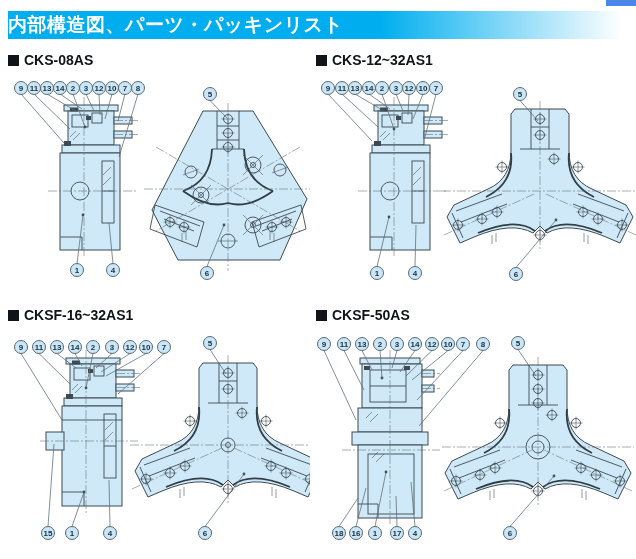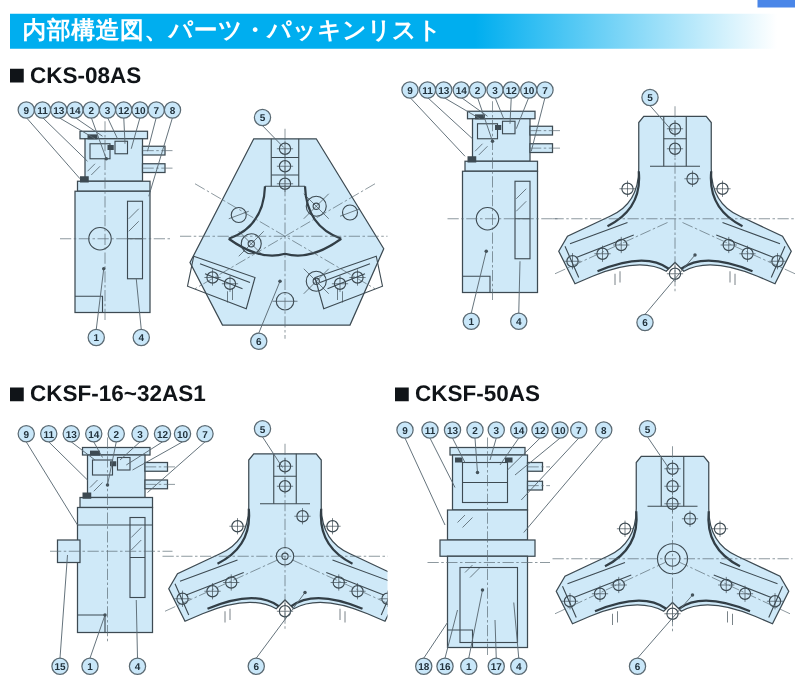--- a/index.html
+++ b/index.html
@@ -5,28 +5,28 @@
   html,body{margin:0;padding:0;}
   body{
     width:636px;height:559px;position:relative;overflow:hidden;
     background:#ffffff;font-family:"Liberation Sans",sans-serif;
   }
   .corner-tab{position:absolute;top:0;right:0;width:30px;height:6px;background:#4a86e8;}
   .header-bar{
     position:absolute;left:8px;top:11px;width:620px;height:28px;
     background:linear-gradient(90deg,#00AEEF 0%,#00AEEF 60%,rgba(255,255,255,0) 99%);
     color:#ffffff;font-weight:bold;font-size:19px;line-height:28px;
-    padding-left:10px;box-sizing:border-box;letter-spacing:.5px;
+    box-sizing:border-box;letter-spacing:.5px;
   }
   .section{position:absolute;}
   .s1{left:8px;top:52px;width:302px;}
   .s2{left:316px;top:52px;width:320px;}
   .s3{left:8px;top:307px;width:302px;}
   .s4{left:316px;top:307px;width:320px;text-align:center;}
-  .stitle{display:flex;align-items:center;gap:5px;height:16px;font-weight:bold;font-size:18px;color:#101418;}
+  .stitle{display:flex;align-items:center;gap:5px;height:16px;font-weight:bold;font-size:14px;color:#101418;}
   .sq{width:11px;height:11px;background:#101418;flex:0 0 auto;}
   .section svg{display:block;margin-top:9px;}
   
   .f {fill:#cfe9f8;stroke:#3d4a52;stroke-width:1;}
   .l {fill:none;stroke:#3d4a52;stroke-width:.9;}
   .lt{fill:none;stroke:#3d4a52;stroke-width:.55;}
   .lh{fill:none;stroke:#323e46;stroke-width:1.8;}
   .d {fill:#3d4a52;stroke:none;}
   .c {fill:none;stroke:#5b6a73;stroke-width:.55;stroke-dasharray:9 2 2 2;}
   .ld{fill:none;stroke:#5b6a73;stroke-width:.75;}
@@ -190,20 +190,24 @@
     <g>
         <line class="ld" x1="199" y1="189.5" x2="216" y2="148"></line>
         <circle class="dot" cx="216" cy="148" r="1.4"></circle>
         <circle class="bub" cx="199" cy="196" r="6.5"></circle>
         <text class="bt" x="199" y="199">6</text>
       </g>
   </svg>
 </div>
 
 <div class="section s2">
+  <div class="stitle">
+    <span class="sq"></span>
+    <span>CKS-12~32AS1</span>
+  </div>
   <svg width="320" height="228" viewBox="0 0 320 228">
     <defs>
       <g id="scrB">
           <circle r="4.5" class="l"></circle>
           <line class="lt" x1="0" y1="-6.5" x2="0" y2="6.5"></line>
           <line class="lt" x1="-6.5" y1="0" x2="6.5" y2="0"></line>
         </g>
     </defs>
 
     <g transform="translate(50,28)">

